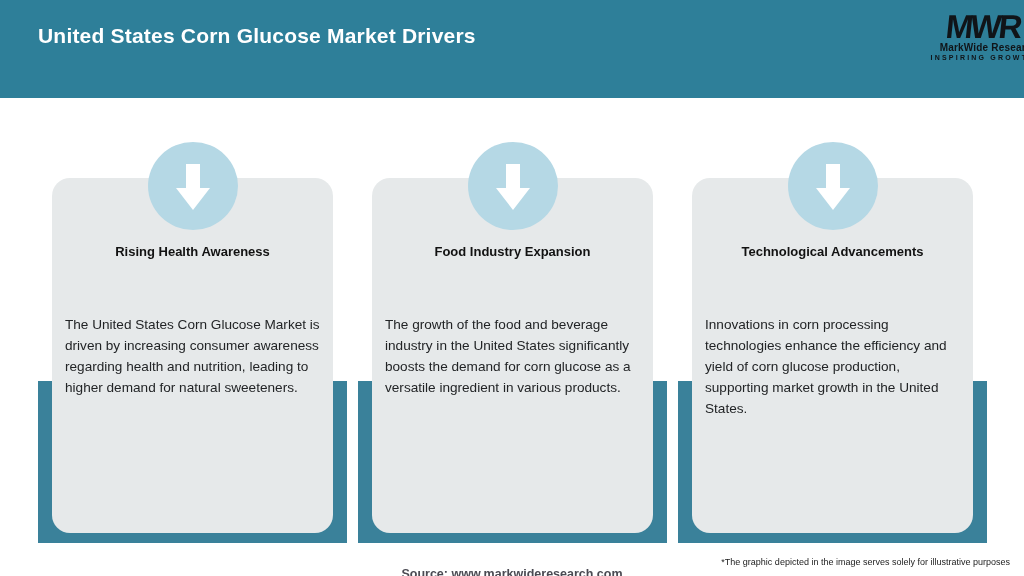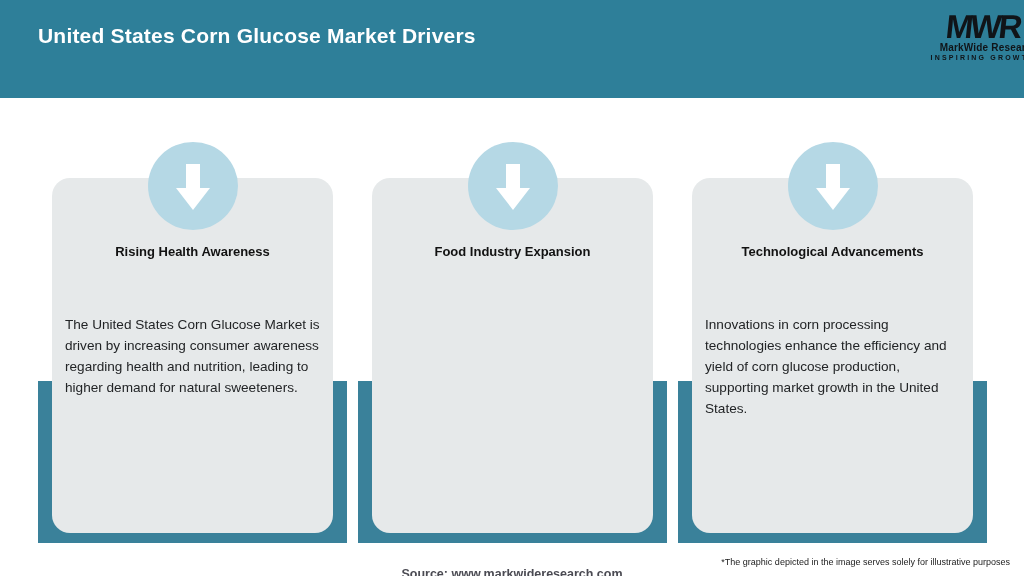--- a/index.html
+++ b/index.html
@@ -92,20 +92,21 @@
   <div class="card-desc">The United States Corn Glucose Market is driven by increasing consumer awareness regarding health and nutrition, leading to higher demand for natural sweeteners.</div>
 </div>
 
 <div class="card c2">
   <div class="circle">
     <svg width="42" height="52" viewBox="0 0 42 52" aria-hidden="true">
       <path d="M14 3 h14 v24 h10 L21 49 L4 27 h10 Z" fill="#ffffff"></path>
     </svg>
   </div>
   <div class="card-title">Food Industry Expansion</div>
+  <div class="card-desc">The growth of the food and beverage industry in the United States significantly boosts the demand for corn glucose as a versatile ingredient in various products.</div>
 </div>
 
 <div class="card c3">
   <div class="circle">
     <svg width="42" height="52" viewBox="0 0 42 52" aria-hidden="true">
       <path d="M14 3 h14 v24 h10 L21 49 L4 27 h10 Z" fill="#ffffff"></path>
     </svg>
   </div>
   <div class="card-title">Technological Advancements</div>
   <div class="card-desc">Innovations in corn processing technologies enhance the efficiency and yield of corn glucose production, supporting market growth in the United States.</div>

